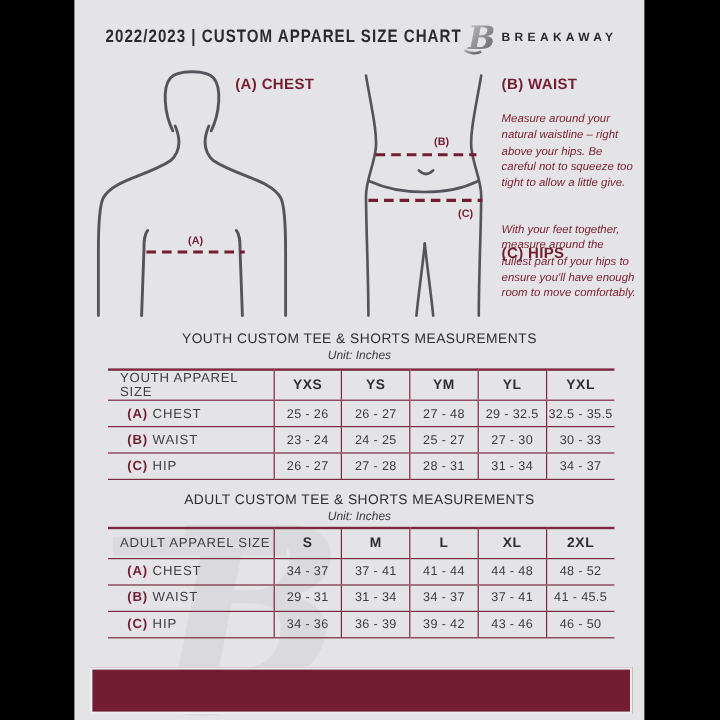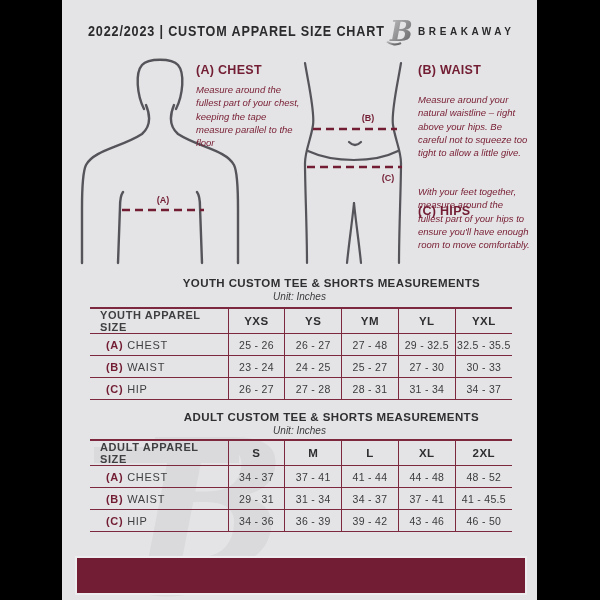--- a/index.html
+++ b/index.html
@@ -21,36 +21,36 @@
   .g-body{position:absolute;font-size:9.5px;font-style:italic;color:#7a2136;line-height:1.4;}
   .gA-h{left:134px;top:63px;} .gA-b{left:134px;top:83px;width:106px;}
   .gB-h{left:356px;top:63px;} .gB-b{left:356px;top:93px;width:112px;}
   .gC-h{left:356px;top:165px;margin-top:39px;} .gC-b{left:356px;top:185px;width:112px;font-style:italic;}
 
   .fig{position:absolute;}
   .fig-torso{left:14px;top:57px;}
   .fig-lower{left:232px;top:57px;}
 
   
-  .sec-title{position:absolute;left:0;width:539px;text-align:center;font-size:11.5px;
-    font-weight:bold;color:#2f2f31;letter-spacing:.4px;}
+  .sec-title{position:absolute;left:0;width:475px;text-align:center;font-size:11.5px;
+    font-weight:normal;color:#2f2f31;letter-spacing:.4px;}
   .sec-unit{position:absolute;left:0;width:475px;text-align:center;font-size:10px;
     font-style:italic;color:#3a3a3c;}
 
   
   table.size-table{position:absolute;left:28px;width:422px;border-collapse:collapse;
     table-layout:fixed;z-index:2;}
   table.size-table col.c0{width:138px;}
   table.size-table th,table.size-table td{padding:0;border-bottom:1px solid #7c2940;
     text-align:center;vertical-align:middle;background:transparent;}
   table.size-table thead th{border-top:2px solid #7c2940;height:25px;font-size:11.5px;
     font-weight:bold;color:#2f2f31;letter-spacing:.5px;}
   table.size-table tbody td{height:22px;font-size:10.5px;color:#3b3b3d;letter-spacing:.3px;}
   table.size-table th+th,table.size-table td+td{border-left:1px solid #7c2940;}
-  table.size-table th.lbl{font-weight:bold;font-size:11px;color:#3f3f41;
+  table.size-table th.lbl{font-weight:normal;font-size:11px;color:#3f3f41;
     letter-spacing:.6px;text-align:left;padding-left:10px;}
   table.size-table td.lbl{text-align:left;padding-left:16px;font-size:11px;
     color:#3f3f41;letter-spacing:.7px;}
   .pfx{color:#721d33;font-weight:bold;}
   .t-youth{top:307px;} .t-adult{top:439px;}
 
   .watermark{position:absolute;left:12px;top:400px;z-index:1;}
 
   .footer-bar{position:absolute;left:13px;top:556px;width:452px;height:39px;
     background:#721d33;border:2px solid #ededef;z-index:3;}
@@ -96,21 +96,20 @@
         <path d="M60,146 C58,166 55,186 53,206"></path>
         <path d="M60,146 C62,166 65,186 67,206"></path>
       </g>
       <path d="M19,72 L103,72" stroke="#721d33" stroke-width="2.6" stroke-dasharray="8 5" fill="none"></path>
       <text x="74" y="64" text-anchor="middle" font-size="9" font-weight="bold" fill="#721d33">(B)</text>
       <path d="M13,110 L108,110" stroke="#721d33" stroke-width="2.6" stroke-dasharray="8 5" fill="none"></path>
       <text x="94" y="124" text-anchor="middle" font-size="9" font-weight="bold" fill="#721d33">(C)</text>
     </svg>
 
     <div class="g-head gA-h">(A) CHEST</div>
-    <div class="g-body gA-b">Measure around the fullest part of your chest, keeping the tape measure parallel to the floor</div>
     <div class="g-head gB-h">(B) WAIST</div>
     <div class="g-body gB-b">Measure around your natural waistline – right above your hips. Be careful not to squeeze too tight to allow a little give.</div>
     <div class="g-head gC-h">(C) HIPS</div>
     <div class="g-body gC-b">With your feet together, measure around the fullest part of your hips to ensure you'll have enough room to move comfortably.</div>
 
     <svg class="watermark" width="240" height="200" viewBox="0 0 240 200" opacity="0.85">
       <text x="60" y="168" font-family="DejaVu Serif, serif" font-style="italic" font-weight="bold" font-size="180" fill="#d9d9db">B</text>
       <path d="M20,55 L165,55" stroke="#d9d9db" stroke-width="16" fill="none"></path>
       <path d="M40,172 C66,194 106,194 132,182" stroke="#d9d9db" stroke-width="13" fill="none"></path>
     </svg>

